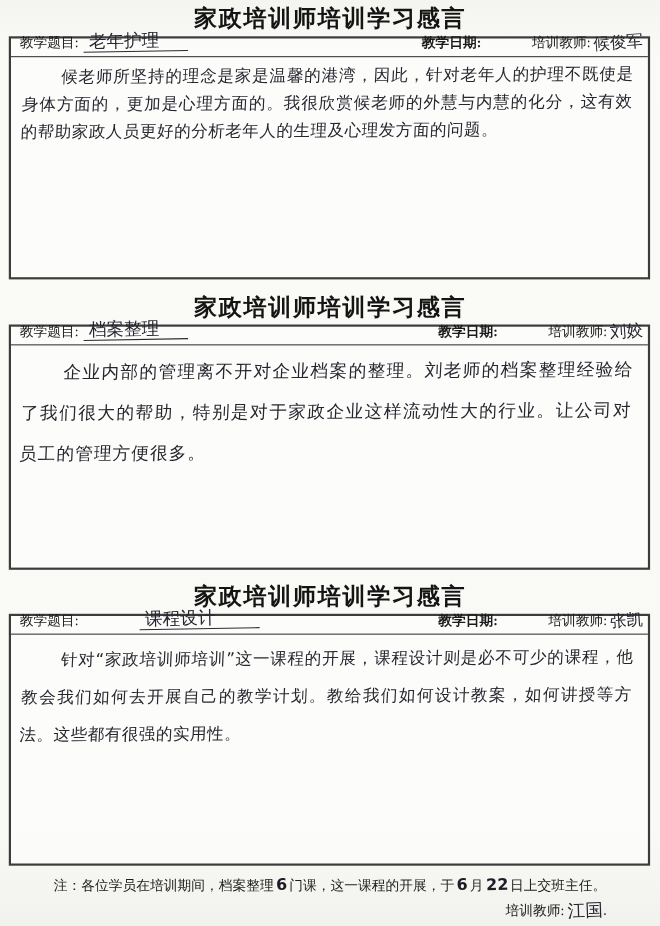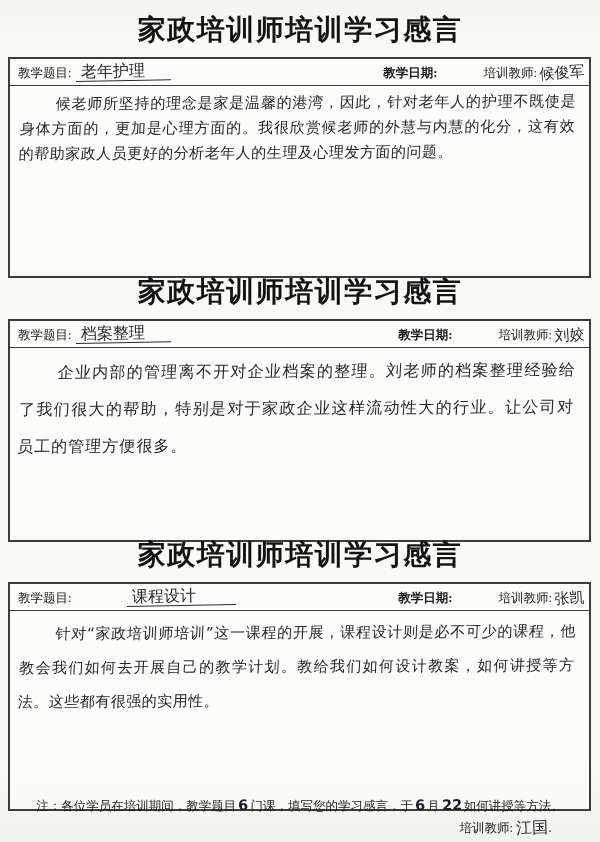--- a/index.html
+++ b/index.html
@@ -9,33 +9,33 @@
     font-family:"Liberation Sans","DejaVu Sans",sans-serif;
     color:#1c1c1c;
   }
   .page{position:absolute;inset:0;}
   
   .form-section{position:absolute;left:0;width:600px;}
   .s1{top:4px;}
   .s2{top:266px;}
   .s3{top:529px;}
   .form-title{
-    margin:12px;height:29px;line-height:27px;text-align:center;
-    font-size:28px;font-weight:bold;letter-spacing:1.5px;color:#141414;
+    margin:0;height:29px;line-height:27px;text-align:center;
+    font-size:21px;font-weight:bold;letter-spacing:1.5px;color:#141414;
     font-family:"Liberation Sans","DejaVu Sans",sans-serif;
   }
   .form-box{
     box-sizing:border-box;margin:0 9px 0 8px;
     border:2px solid #3c3c3c;background:rgba(255,255,255,0.45);
   }
   .s1 .form-box{height:221px;}
   .s2 .form-box{height:223px;}
   .s3 .form-box{height:229px;}
   .form-header{
-    display:flex;align-items:flex-end;height:27px;box-sizing:border-box;
+    display:flex;align-items:flex-end;height:17px;box-sizing:border-box;
     border-bottom:1.5px solid #3c3c3c;padding:0 4px 3px 8px;
   }
   .label{
     font-size:12.5px;color:#1b1b1b;white-space:nowrap;
     font-family:"Liberation Serif","DejaVu Serif",serif;
   }
   .spacer{flex:1;}
   .date-label{margin-right:46px;font-weight:bold;}
   
   .hw{
@@ -125,20 +125,20 @@
         <span class="spacer"></span>
         <span class="label date-label">教学日期:</span>
         <span class="label">培训教师:</span>
         <span class="hw teacher">张凯</span>
       </div>
       <div class="form-content hw">针对“家政培训师培训”这一课程的开展，课程设计则是必不可少的课程，他教会我们如何去开展自己的教学计划。教给我们如何设计教案，如何讲授等方法。这些都有很强的实用性。</div>
     </div>
   </section>
 
   <div class="footer-note">
-    <span>注：各位学员在培训期间，教学题目</span><span class="hw-num">6</span><span>门课，填写您的学习感言，于</span><span class="hw-num">6</span><span>月</span><span class="hw-num">22</span><span>如何讲授等方法。</span>
+    <span>注：各位学员在培训期间，档案整理</span><span class="hw-num">6</span><span>门课，这一课程的开展，于</span><span class="hw-num">6</span><span>月</span><span class="hw-num">22</span><span>日上交班主任。</span>
   </div>
 
   <div class="name-line">
     <span>培训教师:</span><span class="hw student-name">江国</span><span class="hw">.</span>
   </div>
 
 </div>
 
 </body></html>

